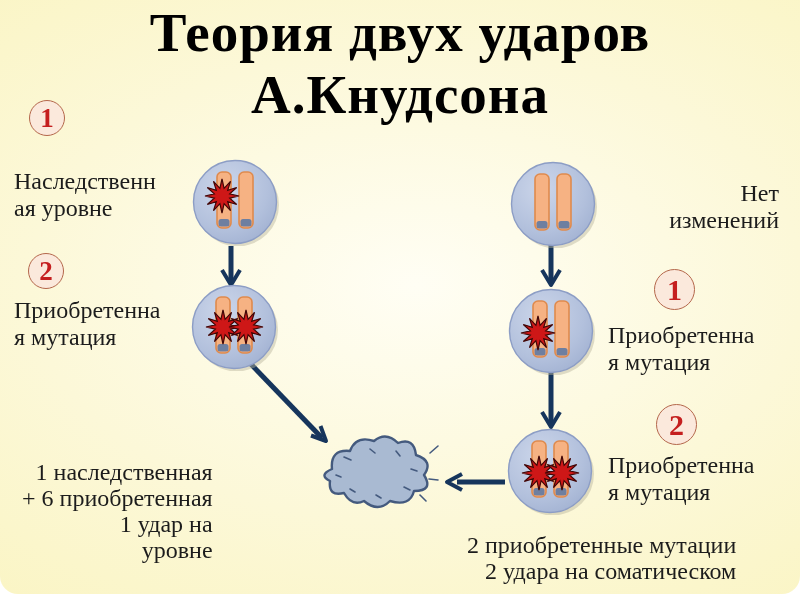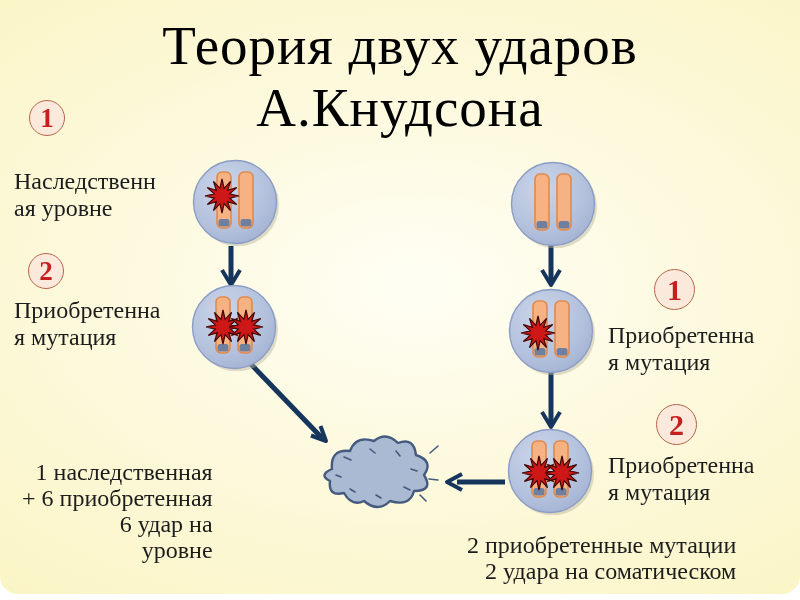--- a/index.html
+++ b/index.html
@@ -7,21 +7,21 @@
     position:relative;width:800px;height:600px;background:#ffffff;
     overflow:hidden;font-family:"Liberation Serif","DejaVu Serif",serif;
   }
   .bg{
     position:absolute;left:0;top:0;width:800px;height:594px;
     border-radius:0 0 18px 18px;overflow:hidden;
     background:radial-gradient(115% 95% at 52% 48%, #fffef4 0%, #fcf8d8 42%, #f9f2b2 100%);
   }
   .title{
     position:absolute;left:0;right:0;top:2px;text-align:center;
-    font-weight:normal;font-size:55px;line-height:62px;color:#000000;letter-spacing:1px;margin-top:13px;
+    font-weight:bold;font-size:55px;line-height:62px;color:#000000;letter-spacing:1px;
   }
   .badge{
     position:absolute;border-radius:50%;background:#fbe9dc;border:1px solid #b4674b;
     color:#c51f1f;font-weight:bold;display:flex;align-items:center;justify-content:center;
     box-sizing:border-box;
   }
   .badge.small{width:36px;height:36px;font-size:27px;}
   .badge.large{width:41px;height:41px;font-size:30px;}
   .lbl{
     position:absolute;font-size:24px;line-height:27px;color:#1c1c1c;white-space:nowrap;
@@ -102,20 +102,22 @@
 
     <div class="lbl" style="left:14px;top:168px">
       <div>Наследственн</div>
       <div>ая уровне</div>
     </div>
     <div class="lbl" style="left:14px;top:297px">
       <div>Приобретенна</div>
       <div>я мутация</div>
     </div>
     <div class="lbl right" style="right:21px;top:180px">
+      <div>Нет</div>
+      <div>изменений</div>
     </div>
     <div class="lbl" style="left:608px;top:322px">
       <div>Приобретенна</div>
       <div>я мутация</div>
     </div>
     <div class="lbl" style="left:608px;top:452px">
       <div>Приобретенна</div>
       <div>я мутация</div>
     </div>
 
@@ -168,21 +170,21 @@
         <path d="M22,48 l5,2"></path>
         <path d="M116,26 l8,-7"></path>
         <path d="M115,52 l9,1"></path>
         <path d="M106,68 l6,6"></path>
       </g>
     </svg>
 
     <div class="sum" style="left:22px;top:459px">
       <div>1 наследственная</div>
       <div>+ 6 приобретенная</div>
-      <div>6 удар на</div>
+      <div>1 удар на</div>
       <div>уровне</div>
     </div>
     <div class="sum" style="left:467px;top:532px">
       <div>2 приобретенные мутации</div>
       <div>2 удара на соматическом</div>
       <div>уровне</div>
     </div>
 
   </div>
 </div>

